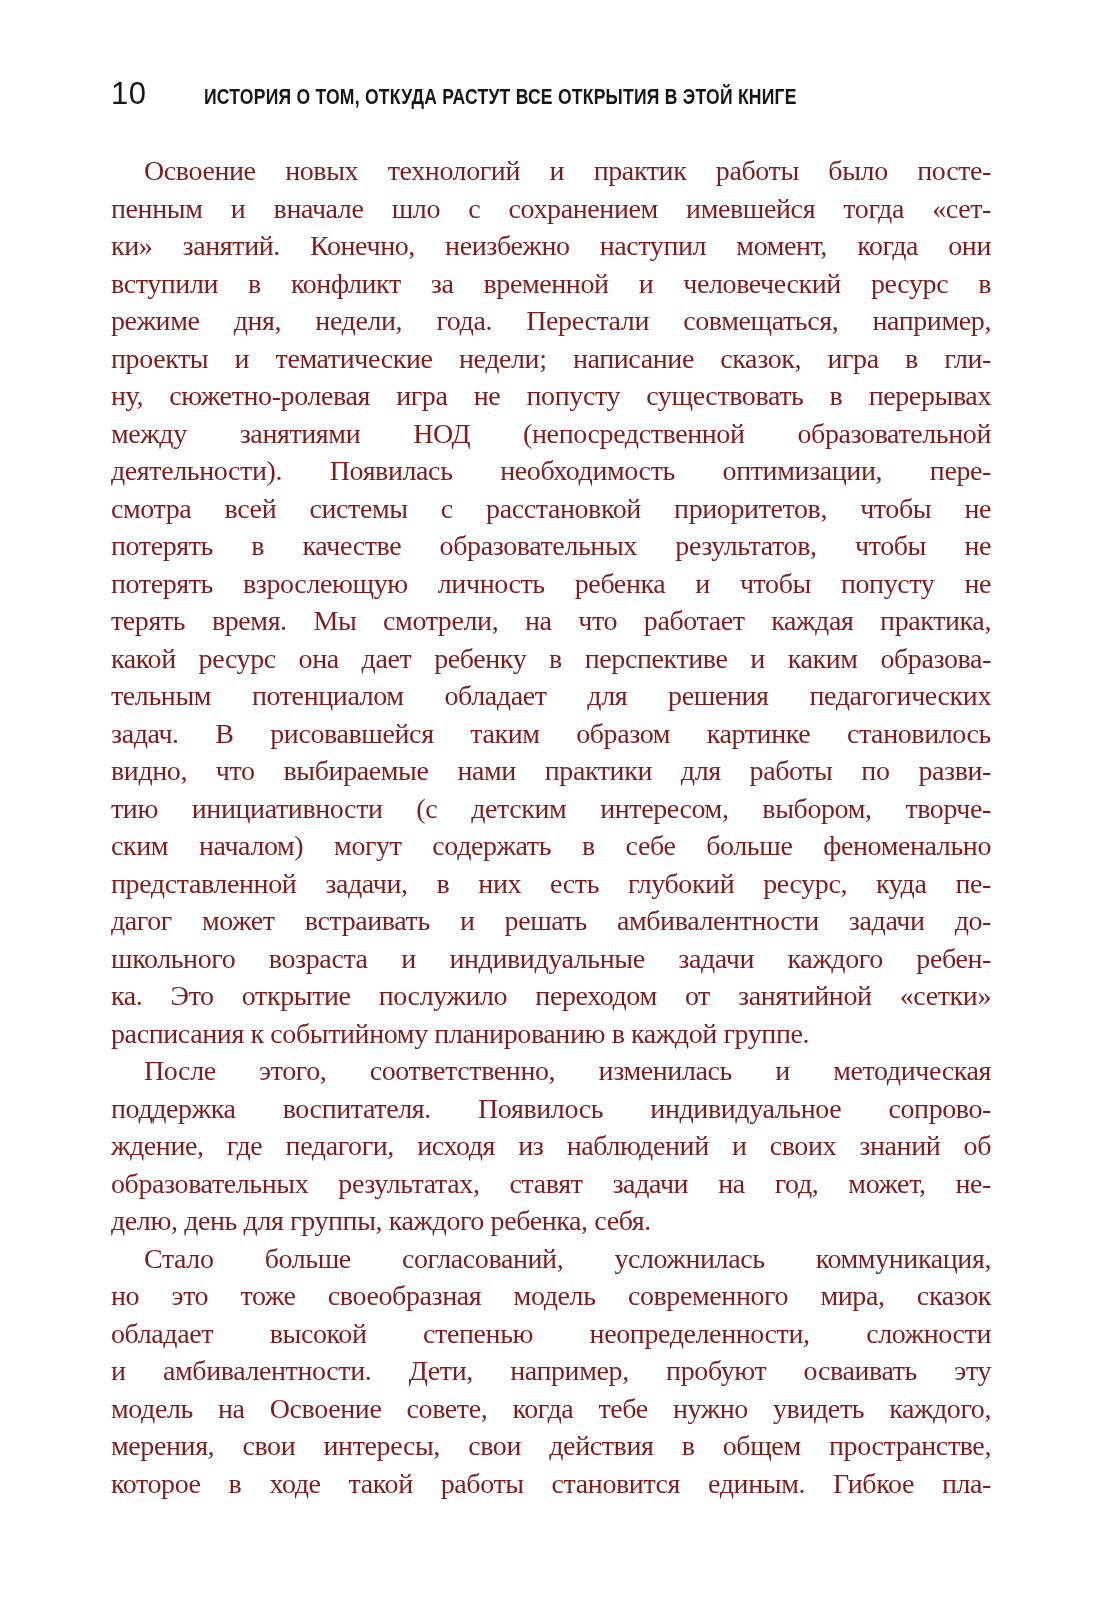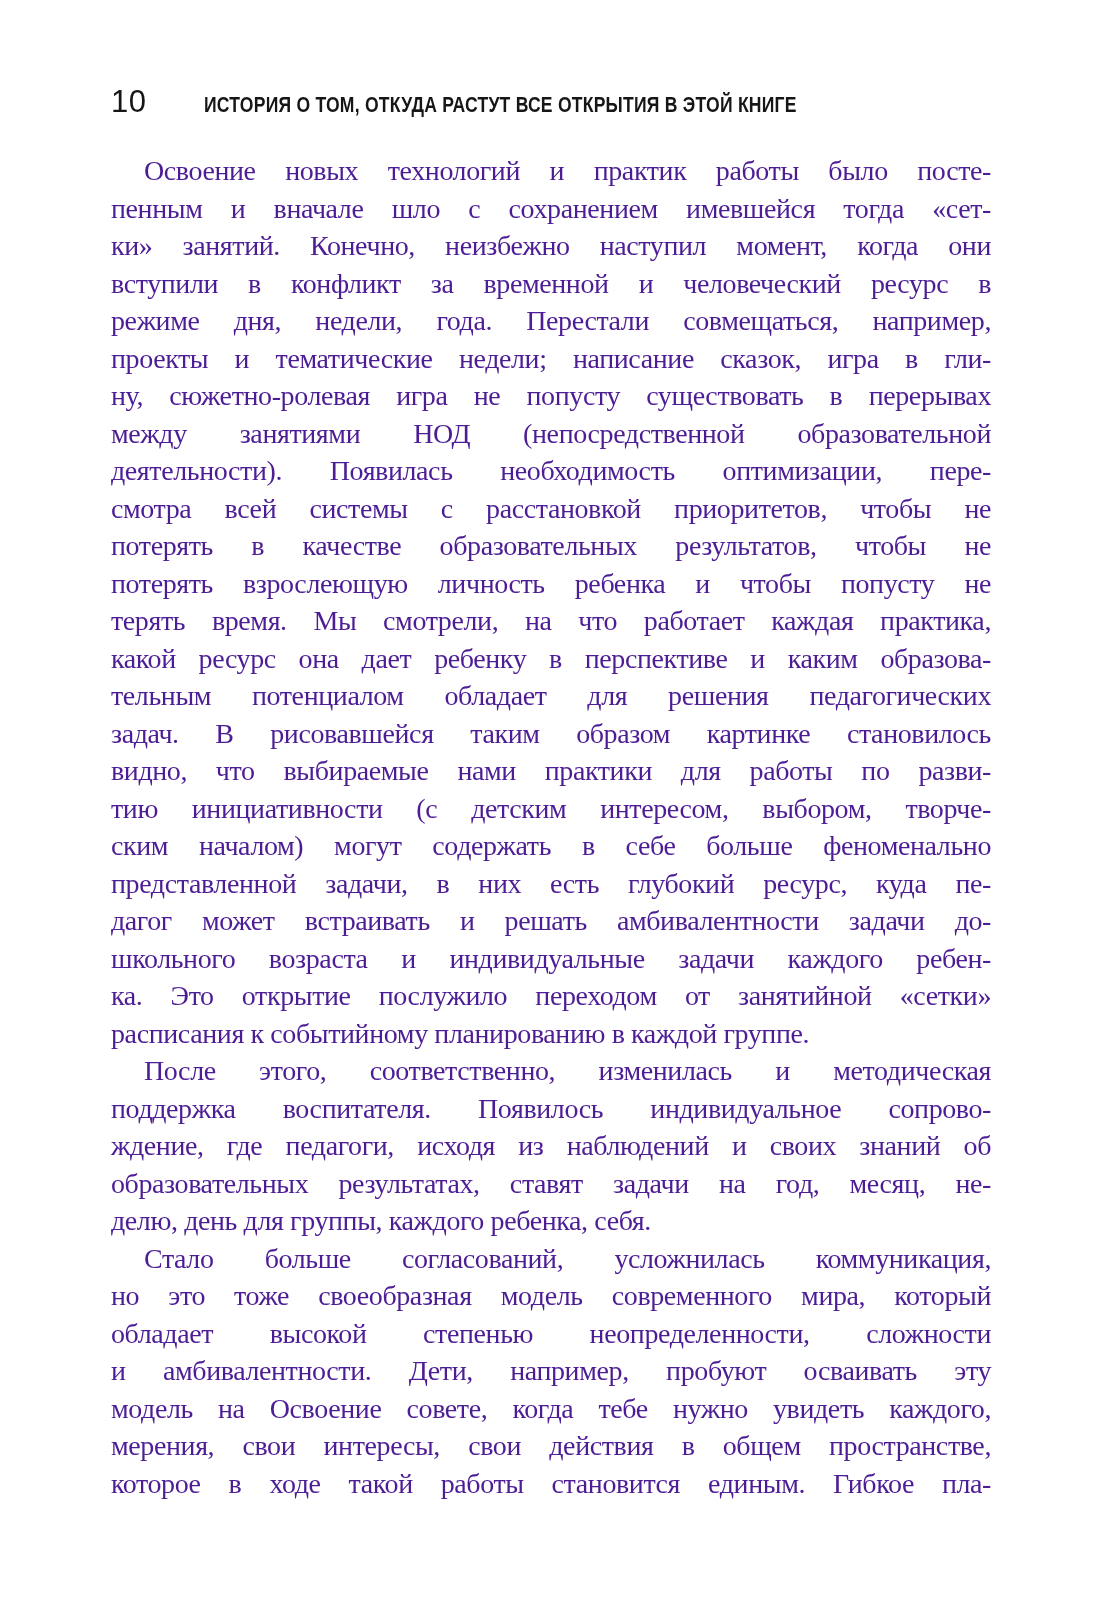--- a/index.html
+++ b/index.html
@@ -11,21 +11,21 @@
     position: relative;
     width: 1103px;
     height: 1615px;
     background: #ffffff;
     overflow: hidden;
   }
   
   .running-header {
     position: absolute;
     left: 111px;
-    top: 86px;
+    top: 78px;
     display: flex;
     align-items: baseline;
     color: #161616;
   }
   .pagenum {
     font-family: "Liberation Sans", sans-serif;
     font-size: 31px;
     font-weight: 500;
     line-height: 32px;
     letter-spacing: 0.5px;
@@ -41,21 +41,21 @@
     transform-origin: left bottom;
   }
   
   .body-text {
     position: absolute;
     left: 111px;
     top: 152px;
     width: 880px;
     font-family: "Liberation Serif", serif;
     font-size: 28px;
-    color: #4c1d95;
+    color: #7f1d1d;
     letter-spacing: -0.4px;
   }
   .line {
     height: 37.5px;
     line-height: 37.5px;
     text-align: justify;
     text-align-last: justify;
     overflow: visible;
   }
   .line.indent {
@@ -97,24 +97,24 @@
     <div class="line">тию инициативности (с детским интересом, выбором, творче-</div>
     <div class="line">ским началом) могут содержать в себе больше феноменально</div>
     <div class="line">представленной задачи, в них есть глубокий ресурс, куда пе-</div>
     <div class="line">дагог может встраивать и решать амбивалентности задачи до-</div>
     <div class="line">школьного возраста и индивидуальные задачи каждого ребен-</div>
     <div class="line">ка. Это открытие послужило переходом от занятийной «сетки»</div>
     <div class="line parend">расписания к событийному планированию в каждой группе.</div>
     <div class="line indent">После этого, соответственно, изменилась и методическая</div>
     <div class="line">поддержка воспитателя. Появилось индивидуальное сопрово-</div>
     <div class="line">ждение, где педагоги, исходя из наблюдений и своих знаний об</div>
-    <div class="line">образовательных результатах, ставят задачи на год, месяц, не-</div>
+    <div class="line">образовательных результатах, ставят задачи на год, может, не-</div>
     <div class="line parend">делю, день для группы, каждого ребенка, себя.</div>
     <div class="line indent">Стало больше согласований, усложнилась коммуникация,</div>
-    <div class="line">но это тоже своеобразная модель современного мира, который</div>
+    <div class="line">но это тоже своеобразная модель современного мира, сказок</div>
     <div class="line">обладает высокой степенью неопределенности, сложности</div>
     <div class="line">и амбивалентности. Дети, например, пробуют осваивать эту</div>
     <div class="line">модель на Освоение совете, когда тебе нужно увидеть каждого,</div>
     <div class="line">мерения, свои интересы, свои действия в общем пространстве,</div>
     <div class="line">которое в ходе такой работы становится единым. Гибкое пла-</div>
   </main>
 
 </div>
 
 </body></html>

